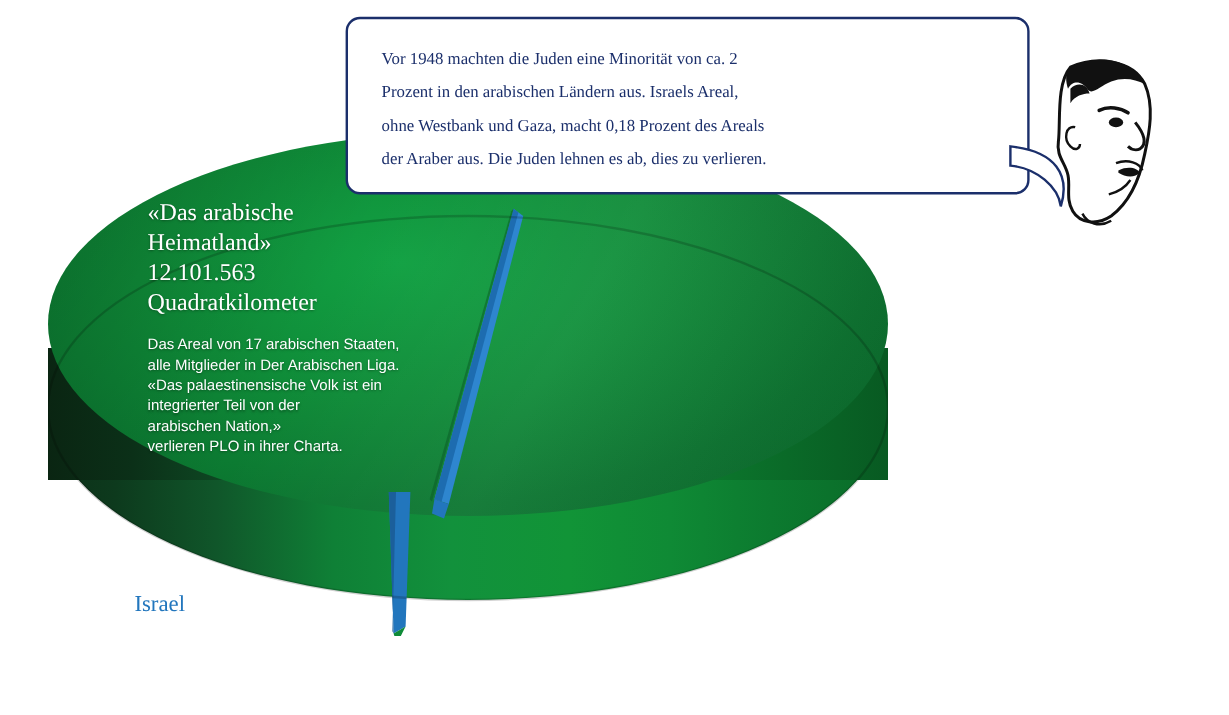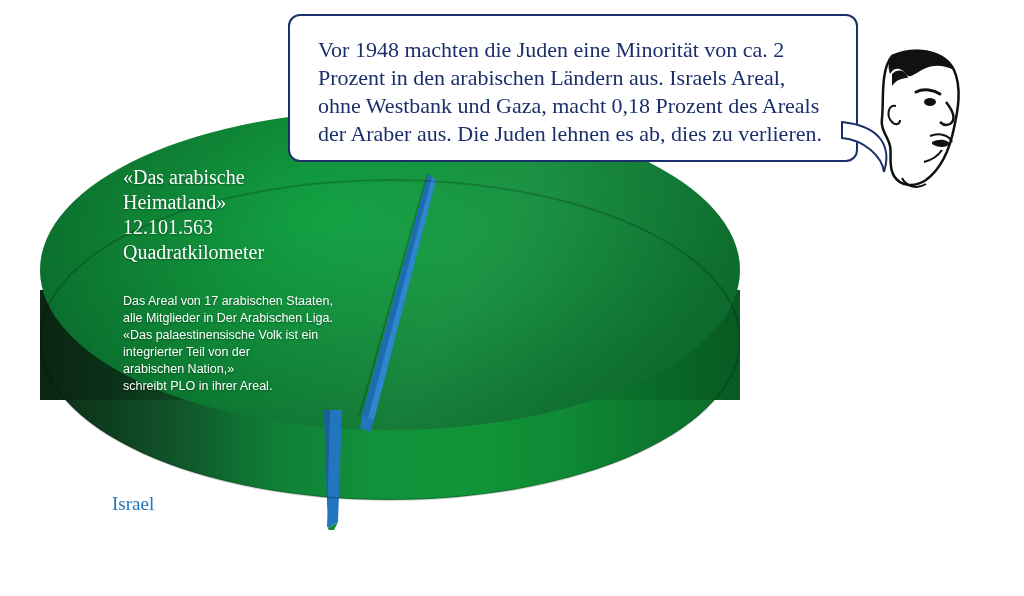--- a/index.html
+++ b/index.html
@@ -90,21 +90,21 @@
     width: 270px;
     color: #ffffff;
     text-shadow: 0 1px 2px rgba(0,0,0,0.35);
   }
   .label-green .title {
     font-size: 20px;
     line-height: 25px;
     font-family: "Liberation Serif", serif;
   }
   .label-green .desc {
-    margin-top: 28px;
+    margin-top: 14px;
     font-family: "Liberation Sans", sans-serif;
     font-size: 12.5px;
     line-height: 17px;
     color: #ffffff;
   }
 
   .label-blue {
     position: absolute;
     left: 112px;
     top: 488px;
@@ -126,21 +126,21 @@
     border-radius: 12px;
     box-sizing: border-box;
   }
   .bubble-text {
     position: absolute;
     left: 28px;
     top: 20px;
     width: 515px;
     color: #1b2f6b;
     font-family: "Liberation Serif", serif;
-    font-size: 22px;
+    font-size: 14px;
     line-height: 28px;
   }
   .bubble-tail {
     position: absolute;
     left: 840px;
     top: 120px;
     width: 60px;
     height: 60px;
   }
 
@@ -189,21 +189,21 @@
       <span>Heimatland»</span><br>
       <span>12.101.563</span><br>
       <span>Quadratkilometer</span>
     </div>
     <div class="desc">
       <span>Das Areal von 17 arabischen Staaten,</span><br>
       <span>alle Mitglieder in Der Arabischen Liga.</span><br>
       <span>«Das palaestinensische Volk ist ein</span><br>
       <span>integrierter Teil von der</span><br>
       <span>arabischen Nation,»</span><br>
-      <span>schreibt PLO in ihrer Areal.</span>
+      <span>verlieren PLO in ihrer Charta.</span>
     </div>
   </div>
 
   <div class="label-blue">
     <div>Israel</div>
   </div>
 
   <div class="bubble">
     <div class="bubble-text">
       <span>Vor 1948 machten die Juden eine Minorität von ca. 2</span><br>

